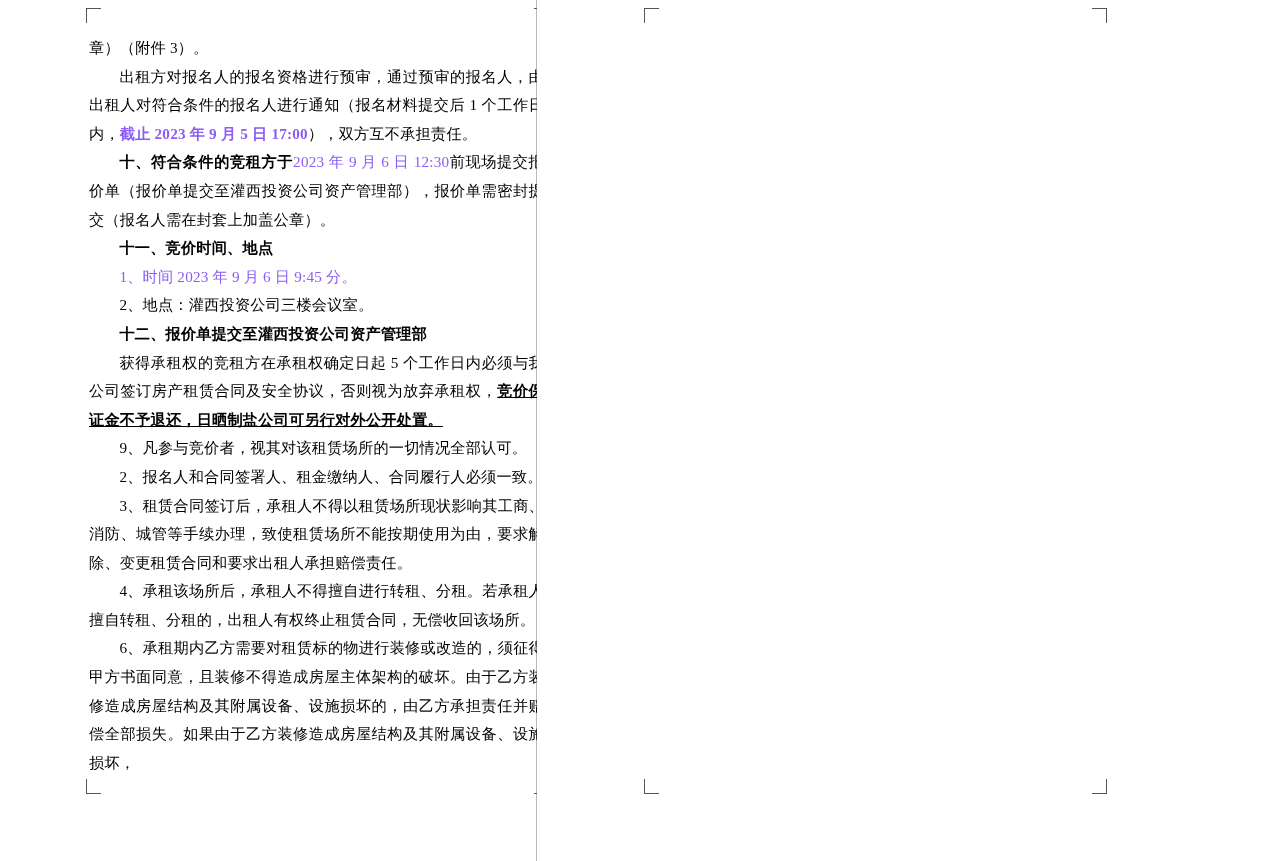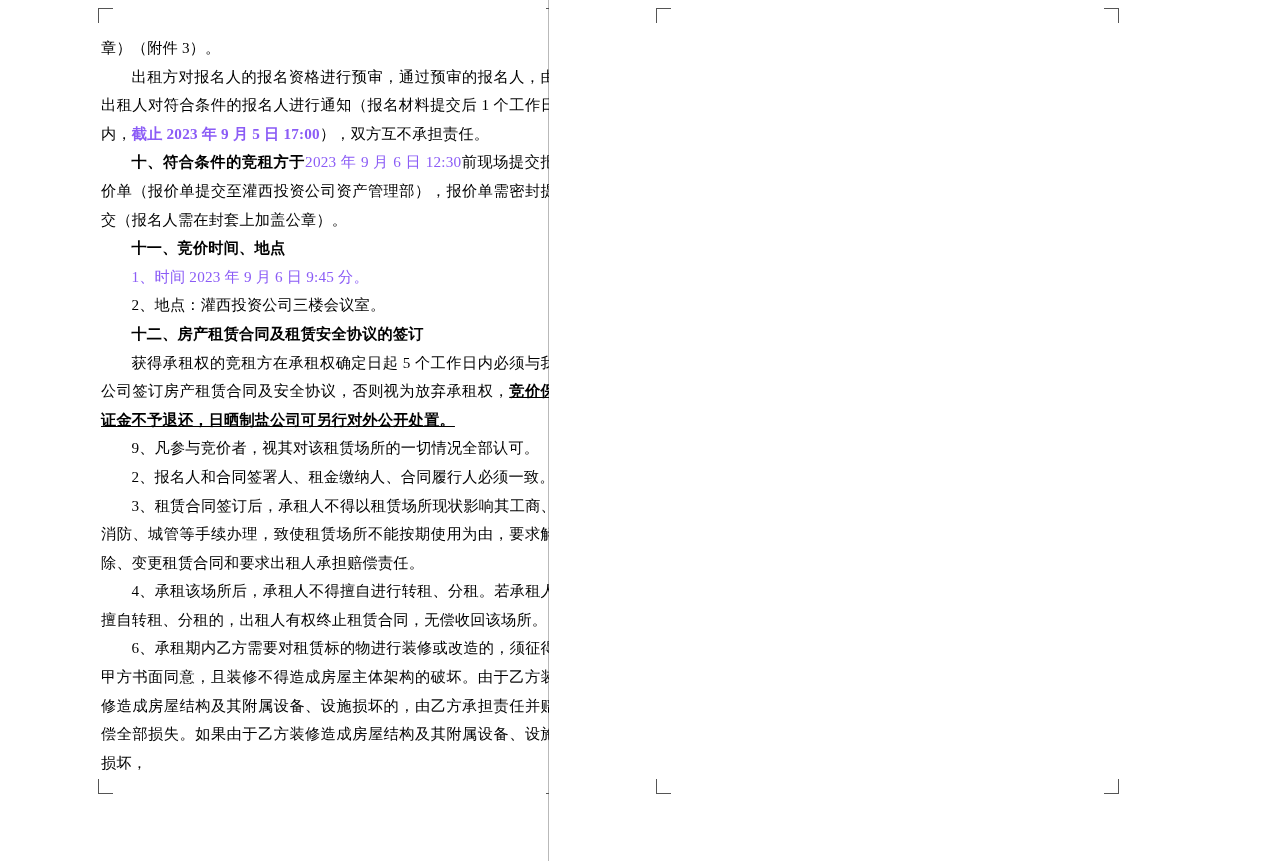--- a/index.html
+++ b/index.html
@@ -10,21 +10,21 @@
   body {
     width: 1288px;
     height: 861px;
     font-family: "Liberation Serif", "DejaVu Serif", serif;
     color: #000000;
     overflow: hidden;
     position: relative;
   }
   .page-wrap {
     position: absolute;
-    top: 0; left: 12px;
+    top: 0; left: 0;
     width: 1088px;
     height: 861px;
     display: flex;
   }
   .page {
     position: relative;
     background: #ffffff;
     box-sizing: border-box;
   }
   .page-left {
@@ -94,21 +94,21 @@
       <p class="ind1"><span>出租方对报名人的报名资格进行预审，通过预审的报名人，由出租人对符合条件的报名人进行通知（报名材料提交后 1 个工作日内，</span><span class="blue b">截止 2023 年 9 月 5 日 17:00</span><span>），双方互不承担责任。</span></p>
 
       <p class="ind1"><span class="b">十、符合条件的竞租方于</span><span class="blue">2023 年 9 月 6 日 12:30</span><span>前现场提交报价单（报价单提交至灌西投资公司资产管理部），报价单需密封提交（报名人需在封套上加盖公章）。</span></p>
 
       <p class="ind1"><span class="b">十一、竞价时间、地点</span></p>
 
       <p class="ind1"><span class="blue">1、时间 2023 年 9 月 6 日 9:45 分。</span></p>
 
       <p class="ind1"><span>2、地点：灌西投资公司三楼会议室。</span></p>
 
-      <p class="ind1"><span class="b">十二、房产租赁合同及租赁安全协议的签订</span></p>
+      <p class="ind1"><span class="b">十二、报价单提交至灌西投资公司资产管理部</span></p>
 
       <p class="ind1"><span>获得承租权的竞租方在承租权确定日起 5 个工作日内必须与我公司签订房产租赁合同及安全协议，否则视为放弃承租权，</span><span class="ul-b">竞价保证金不予退还，日晒制盐公司可另行对外公开处置。</span></p>
 
 
       <p class="ind1"><span>9、凡参与竞价者，视其对该租赁场所的一切情况全部认可。</span></p>
       <p class="ind1"><span>2、报名人和合同签署人、租金缴纳人、合同履行人必须一致。</span></p>
       <p class="ind1"><span>3、租赁合同签订后，承租人不得以租赁场所现状影响其工商、消防、城管等手续办理，致使租赁场所不能按期使用为由，要求解除、变更租赁合同和要求出租人承担赔偿责任。</span></p>
       <p class="ind1"><span>4、承租该场所后，承租人不得擅自进行转租、分租。若承租人擅自转租、分租的，出租人有权终止租赁合同，无偿收回该场所。</span></p>
       <p class="ind1"><span>6、承租期内乙方需要对租赁标的物进行装修或改造的，须征得甲方书面同意，且装修不得造成房屋主体架构的破坏。由于乙方装修造成房屋结构及其附属设备、设施损坏的，由乙方承担责任并赔偿全部损失。如果由于乙方装修造成房屋结构及其附属设备、设施损坏，</span></p>
     </div>

